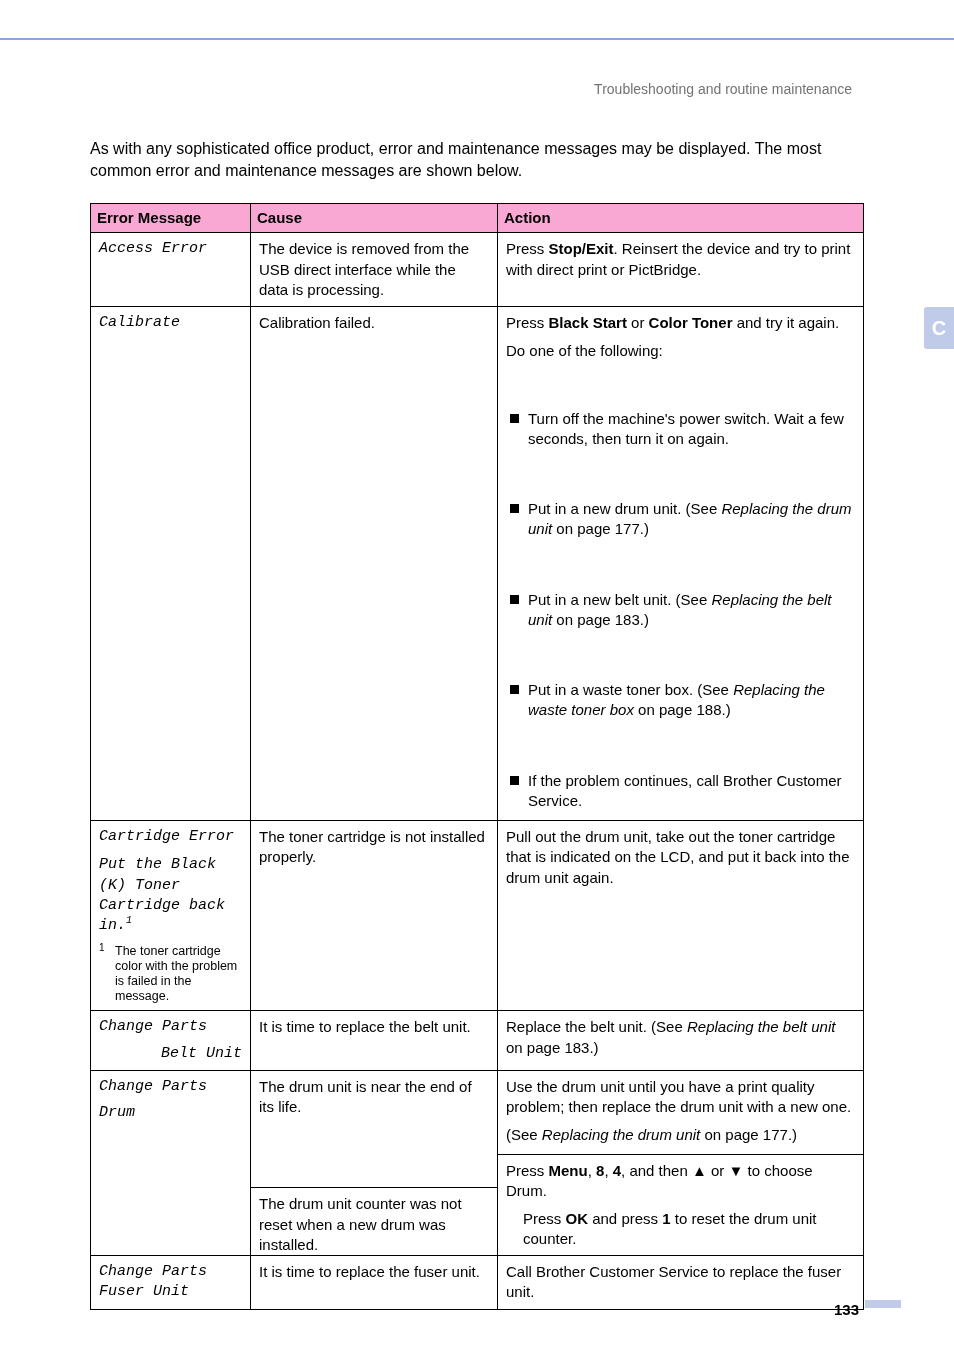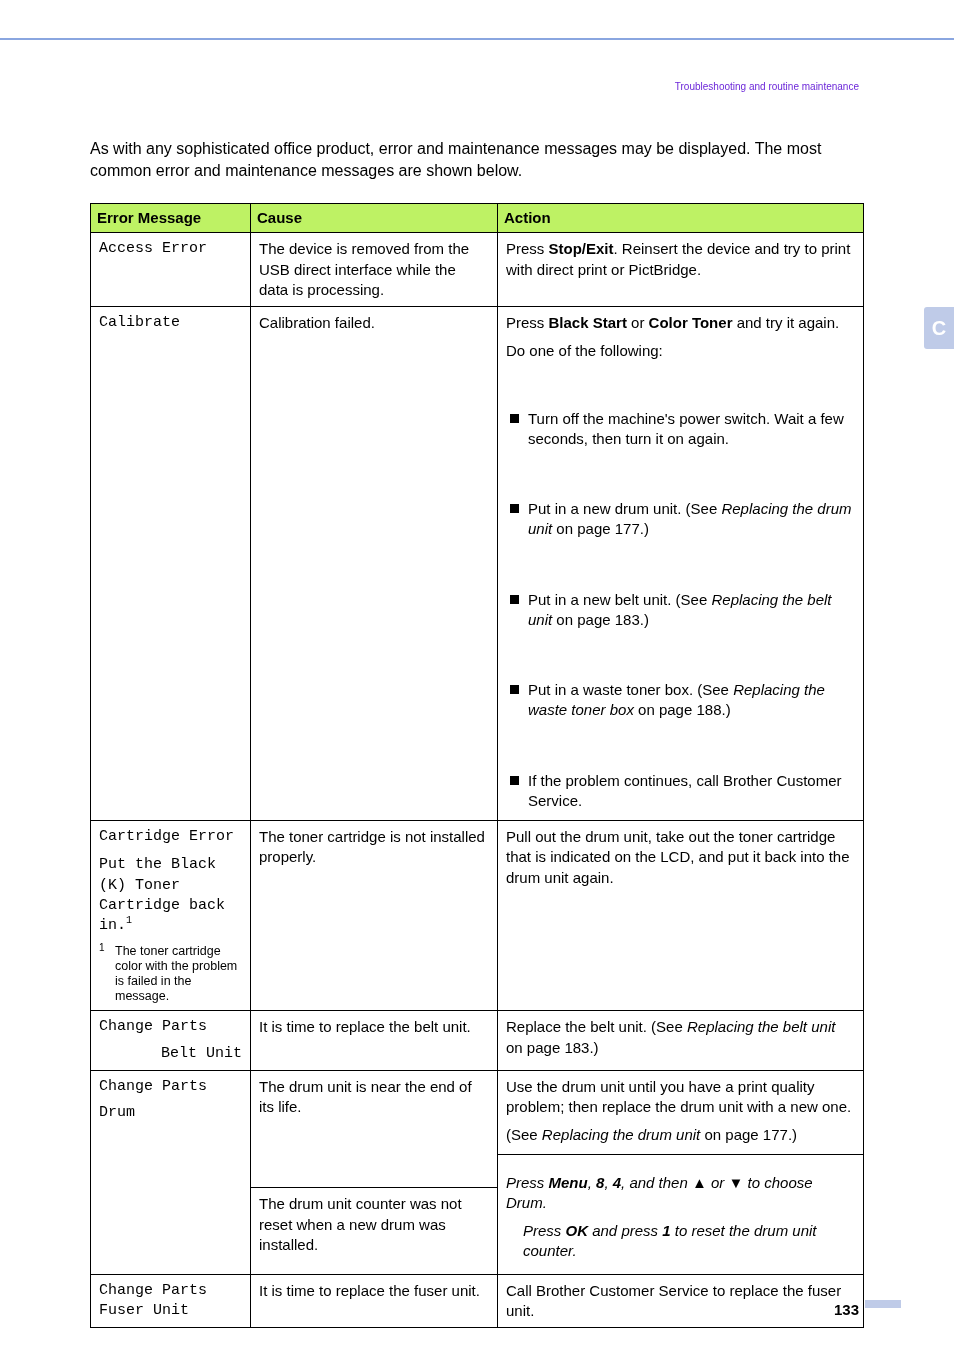--- a/index.html
+++ b/index.html
@@ -21,23 +21,23 @@
   position: absolute;
   top: 38px;
   left: 0;
   right: 0;
   height: 2px;
   background: #8aa6e0;
 }
 .header-subtitle {
   position: absolute;
   top: 80px;
-  right: 95px;
-  font-size: 10px;
-  color: #6d28d9;
+  right: 102px;
+  font-size: 14px;
+  color: #737373;
 }
 .content {
   padding: 138px 90px 0 90px;
 }
 h1.title {
   font-size: 30px;
   font-weight: bold;
   margin: 0 0 22px 0;
 }
 .intro {
@@ -62,36 +62,37 @@
 }
 table.err {
   border-collapse: collapse;
   width: 100%;
   table-layout: fixed;
 }
 table.err col.c1 { width: 160px; }
 table.err col.c2 { width: 247px; }
 table.err col.c3 { }
 table.err th {
-  background: #bef264;
+  background: #f9a8d4;
   border: 1.5px solid #000;
   text-align: left;
   font-weight: bold;
   padding: 4px 6px;
   font-size: 15px;
 }
 table.err td {
   border: 1.5px solid #000;
   padding: 6px 8px;
   vertical-align: top;
   font-size: 15px;
 }
 .mono {
   font-family: "Courier New", Courier, monospace;
   font-size: 15px;
+  font-style: italic;
 }
 .smallnote {
   font-size: 12.5px;
   margin-top: 8px;
   padding-left: 16px;
   position: relative;
   line-height: 1.2;
 }
 .smallnote .sup1 {
   position: absolute;
@@ -133,22 +134,21 @@
   font-family: inherit;
 }
 .drum-inner {
   border-top: 1.5px solid #000;
   margin: 10px -8px -6px -8px;
   padding: 6px 8px;
 }
 .drum-inner-action {
   border-top: 1.5px solid #000;
   margin: 8px -8px -6px -8px;
-  padding: 18px 8px;
-  font-style: italic;
+  padding: 6px 8px;
 }
 .page-num {
   position:absolute;
   bottom:28px;
   right:95px;
   font-size:15px;
   font-weight:bold;
 }
 .page-num-bar {
   position:absolute;

